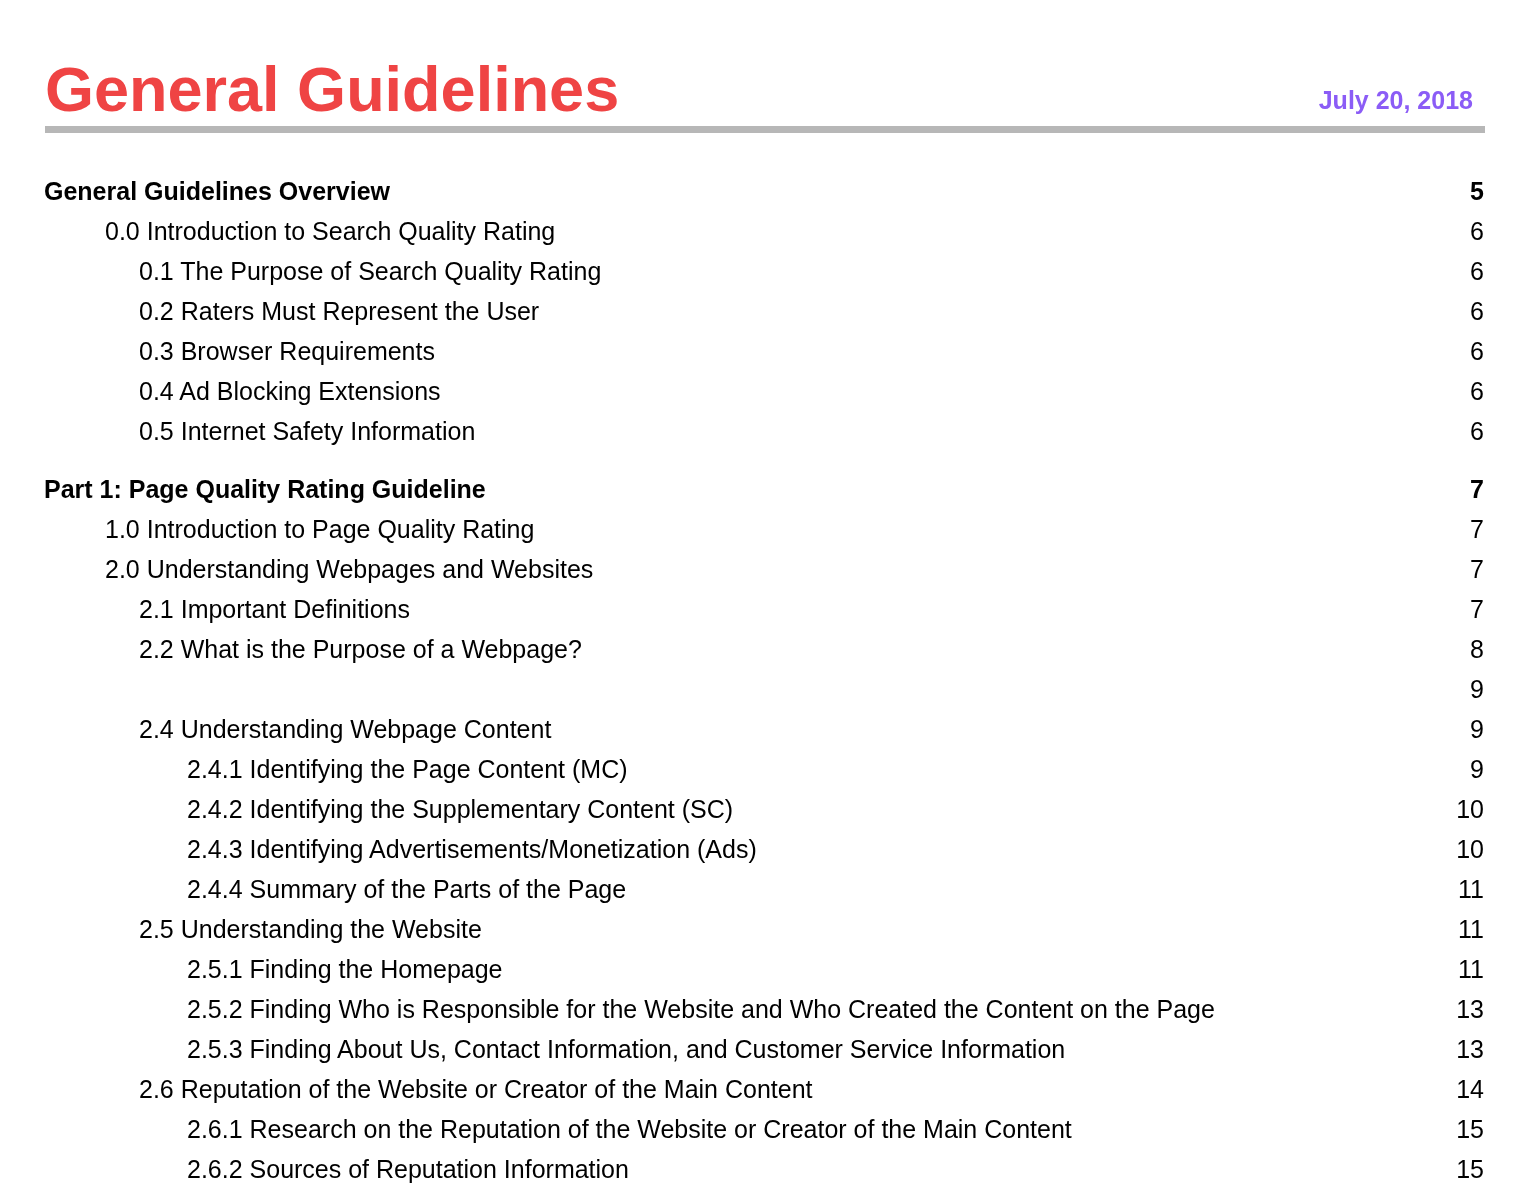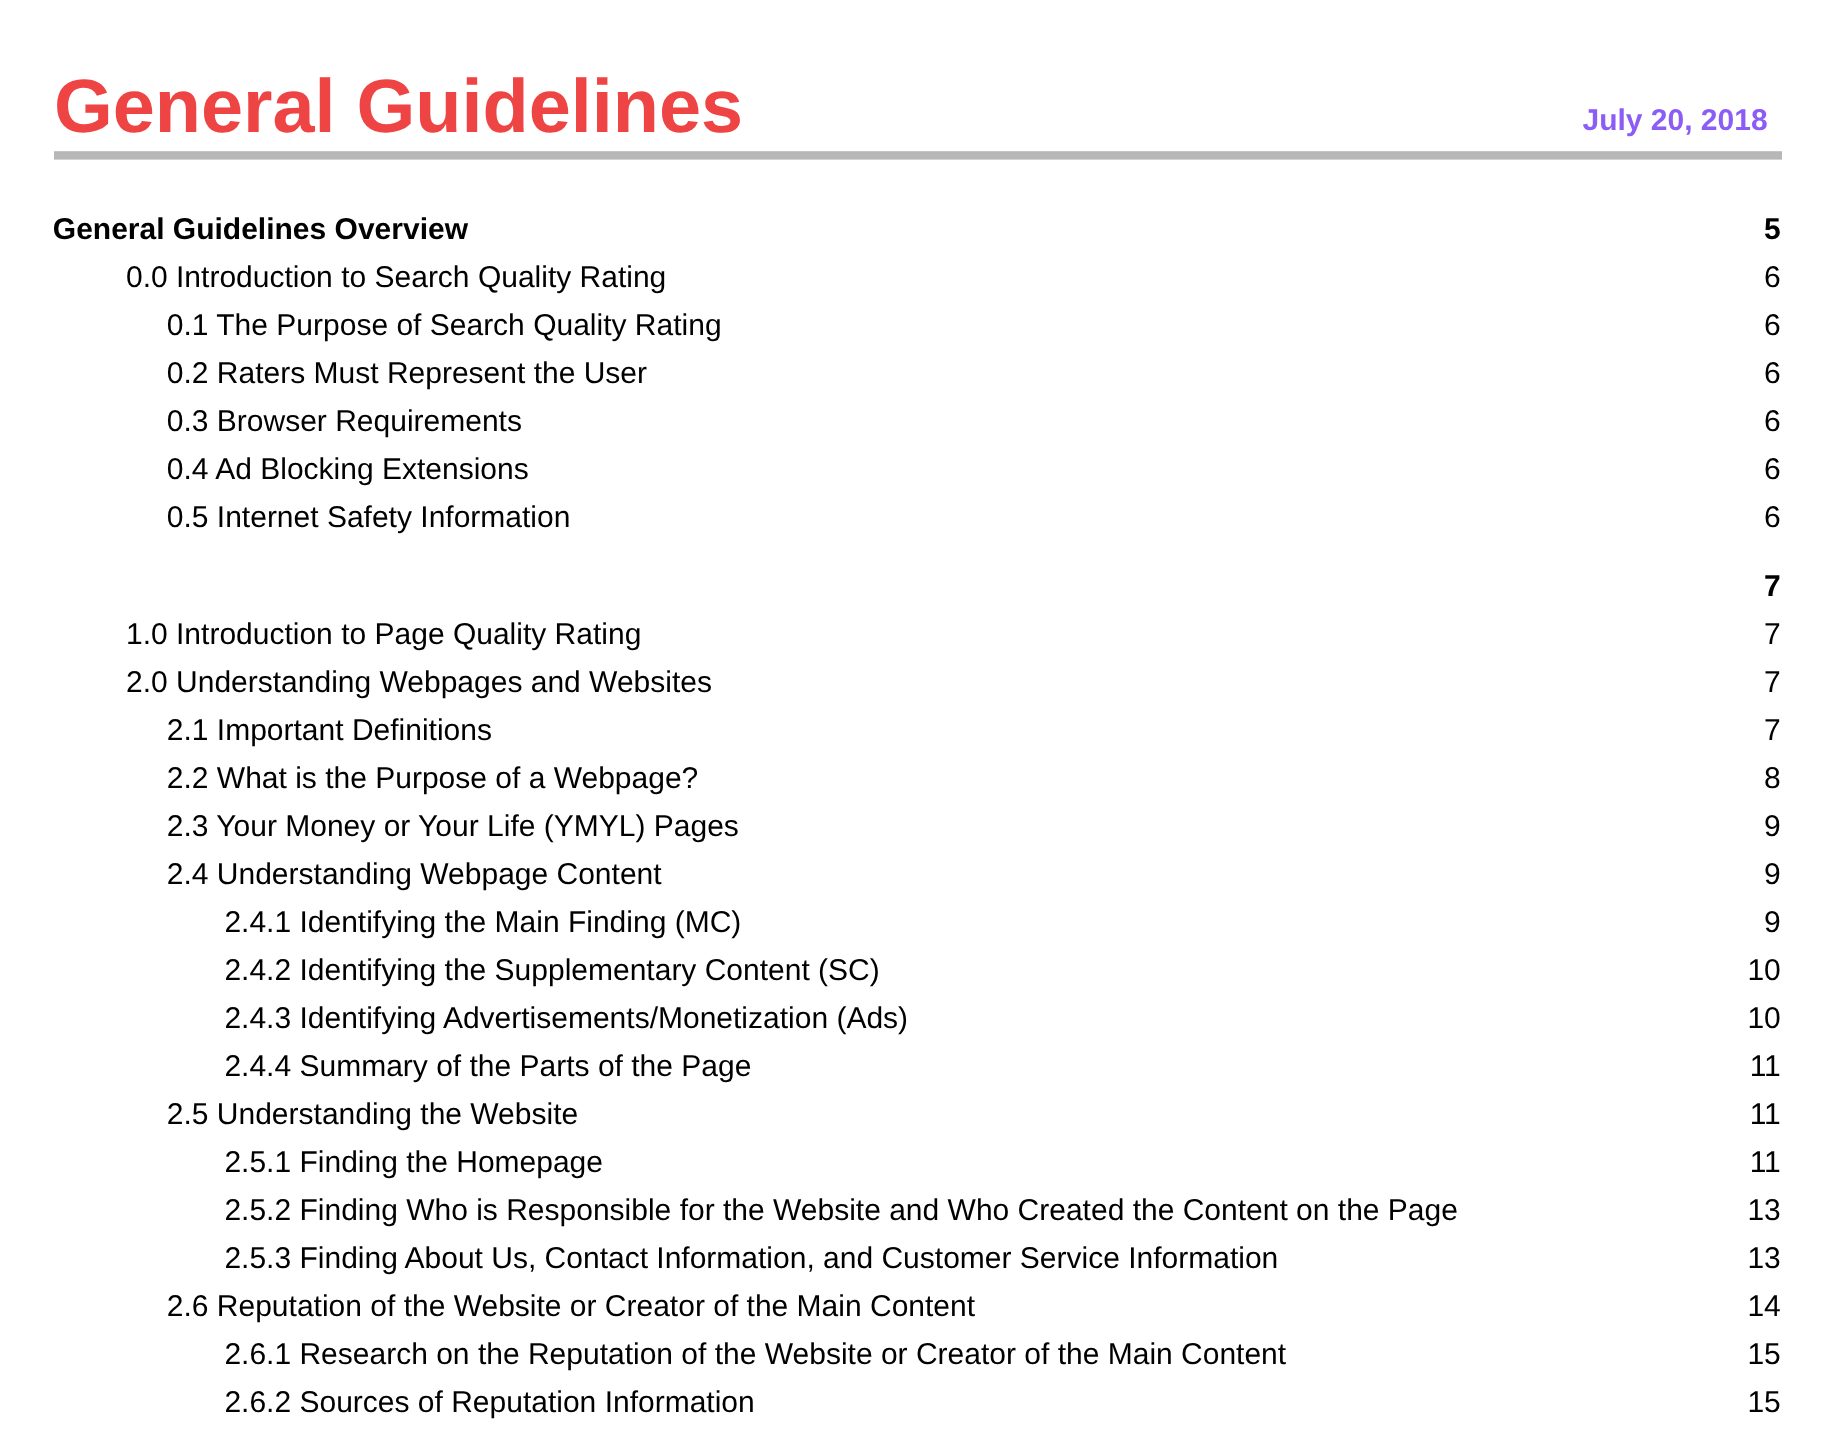--- a/index.html
+++ b/index.html
@@ -117,48 +117,48 @@
   </div>
   <div class="toc-row lvl2">
     <span class="toc-label">0.4 Ad Blocking Extensions</span>
     <span class="toc-page">6</span>
   </div>
   <div class="toc-row lvl2">
     <span class="toc-label">0.5 Internet Safety Information</span>
     <span class="toc-page">6</span>
   </div>
   <div class="toc-row part lvl0 gap">
+    <span class="toc-label">Part 1: Page Quality Rating Guideline</span>
     <span class="toc-page">7</span>
   </div>
   <div class="toc-row lvl1">
     <span class="toc-label">1.0 Introduction to Page Quality Rating</span>
     <span class="toc-page">7</span>
   </div>
   <div class="toc-row lvl1">
     <span class="toc-label">2.0 Understanding Webpages and Websites</span>
     <span class="toc-page">7</span>
   </div>
   <div class="toc-row lvl2">
     <span class="toc-label">2.1 Important Definitions</span>
     <span class="toc-page">7</span>
   </div>
   <div class="toc-row lvl2">
     <span class="toc-label">2.2 What is the Purpose of a Webpage?</span>
     <span class="toc-page">8</span>
   </div>
   <div class="toc-row lvl2">
-    <span class="toc-label">2.3 Your Money or Your Life (YMYL) Pages</span>
     <span class="toc-page">9</span>
   </div>
   <div class="toc-row lvl2">
     <span class="toc-label">2.4 Understanding Webpage Content</span>
     <span class="toc-page">9</span>
   </div>
   <div class="toc-row lvl3">
-    <span class="toc-label">2.4.1 Identifying the Main Finding (MC)</span>
+    <span class="toc-label">2.4.1 Identifying the Page Content (MC)</span>
     <span class="toc-page">9</span>
   </div>
   <div class="toc-row lvl3">
     <span class="toc-label">2.4.2 Identifying the Supplementary Content (SC)</span>
     <span class="toc-page">10</span>
   </div>
   <div class="toc-row lvl3">
     <span class="toc-label">2.4.3 Identifying Advertisements/Monetization (Ads)</span>
     <span class="toc-page">10</span>
   </div>

